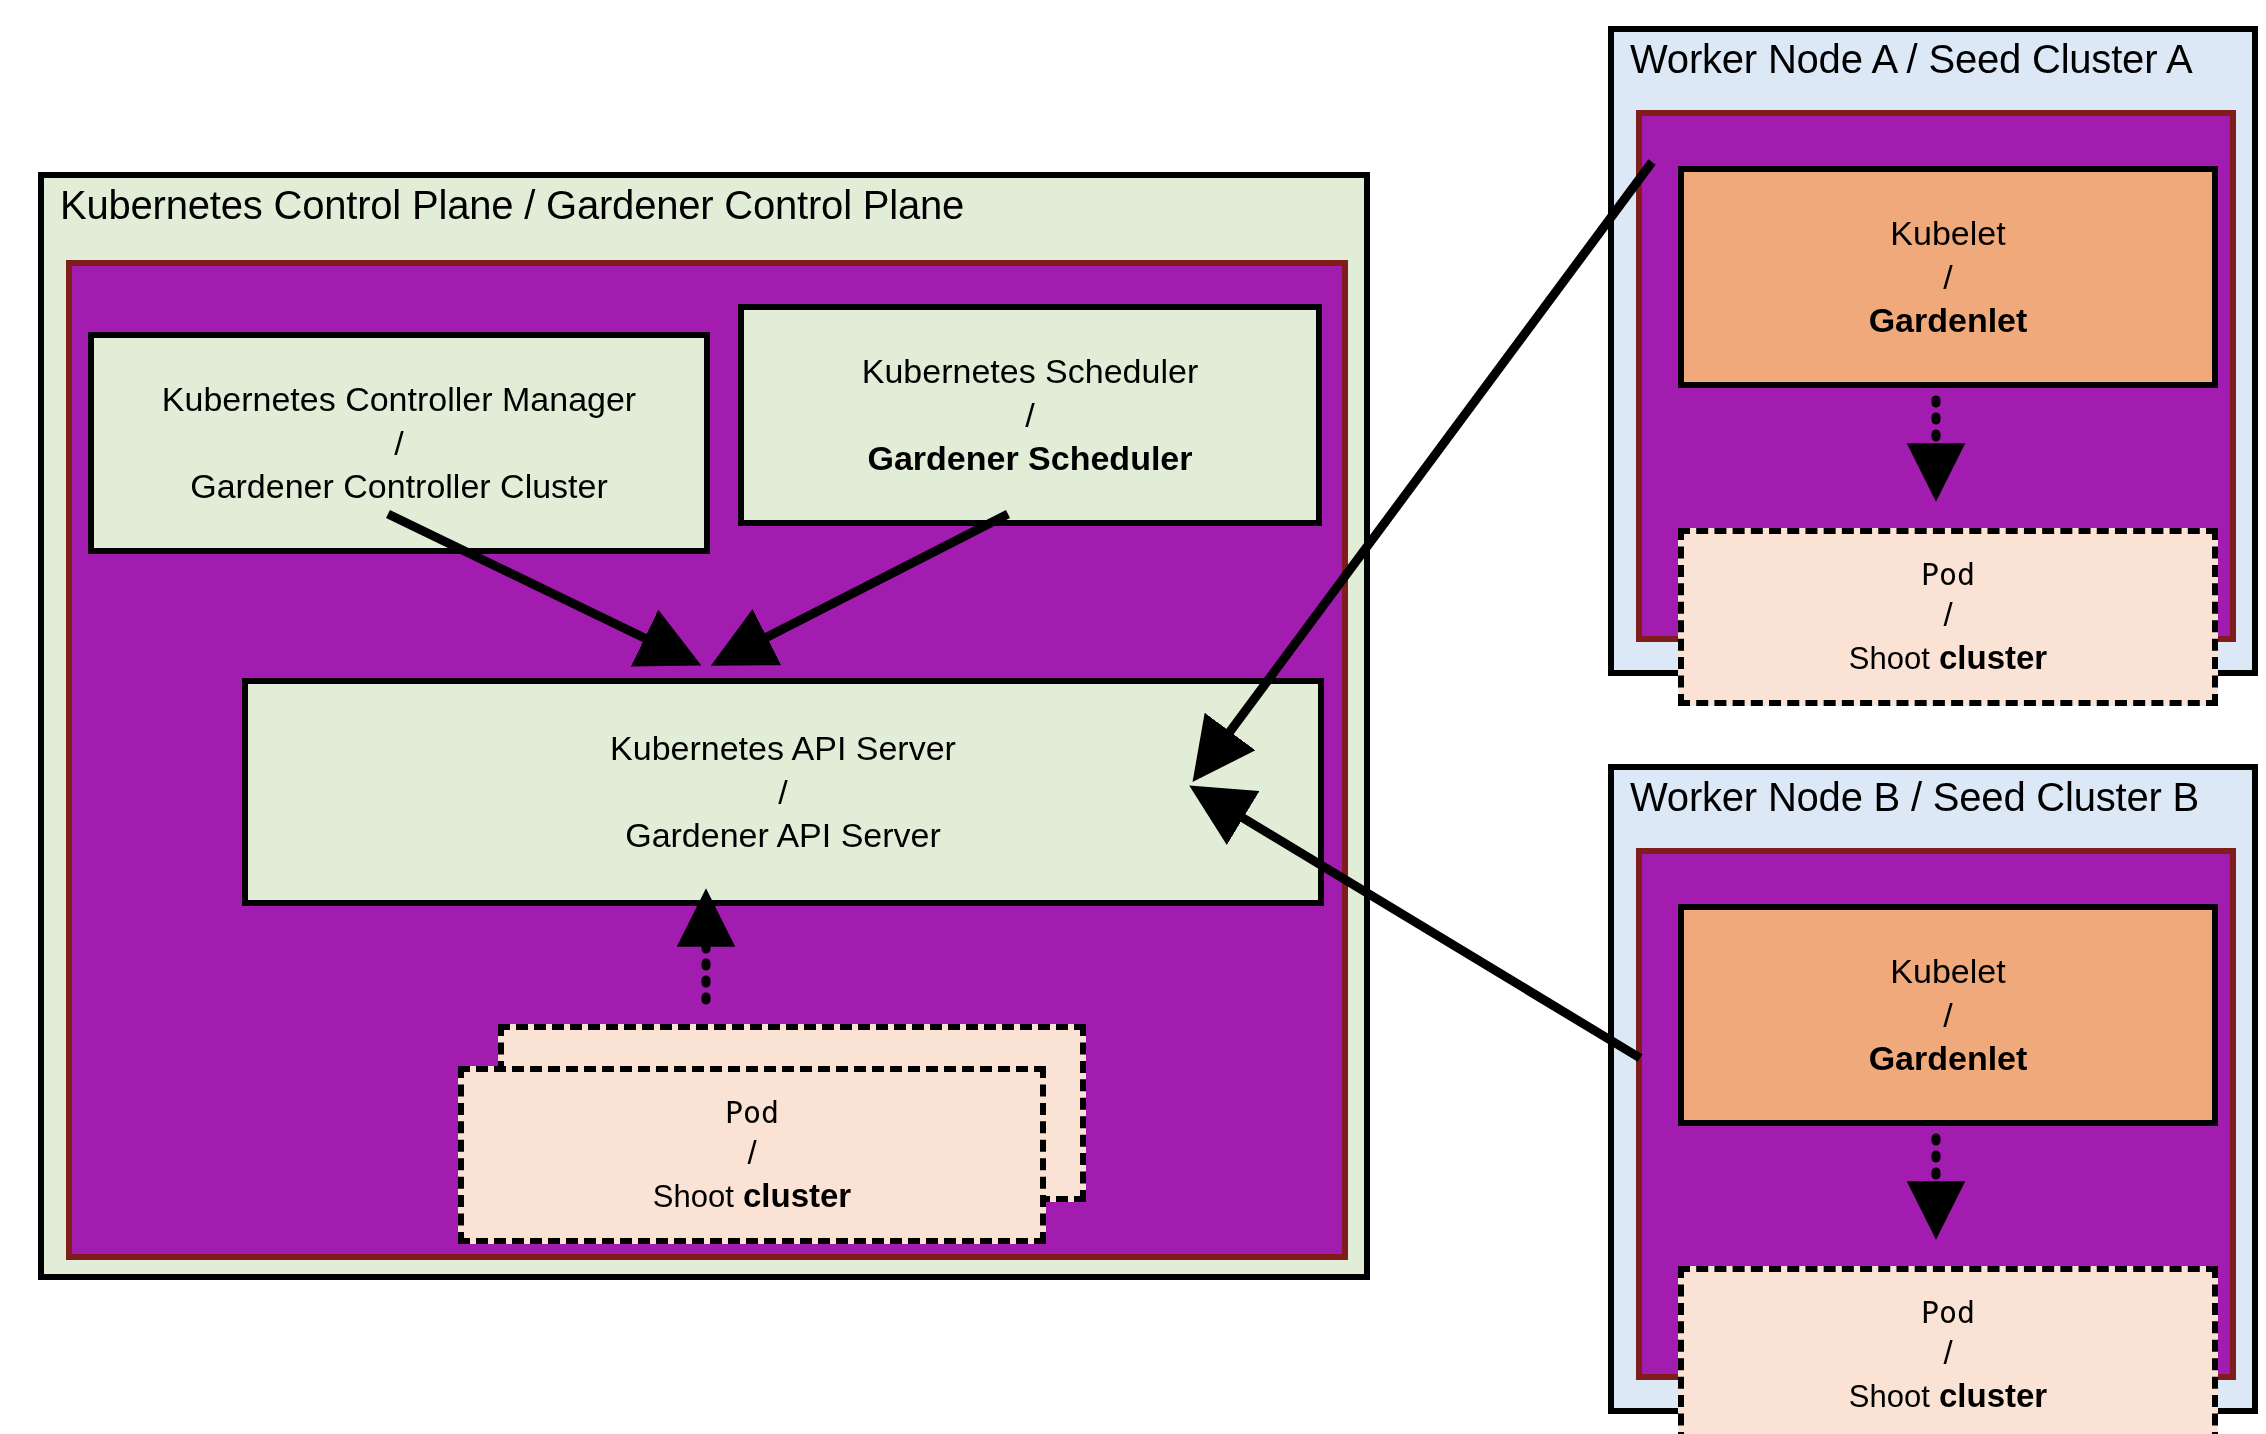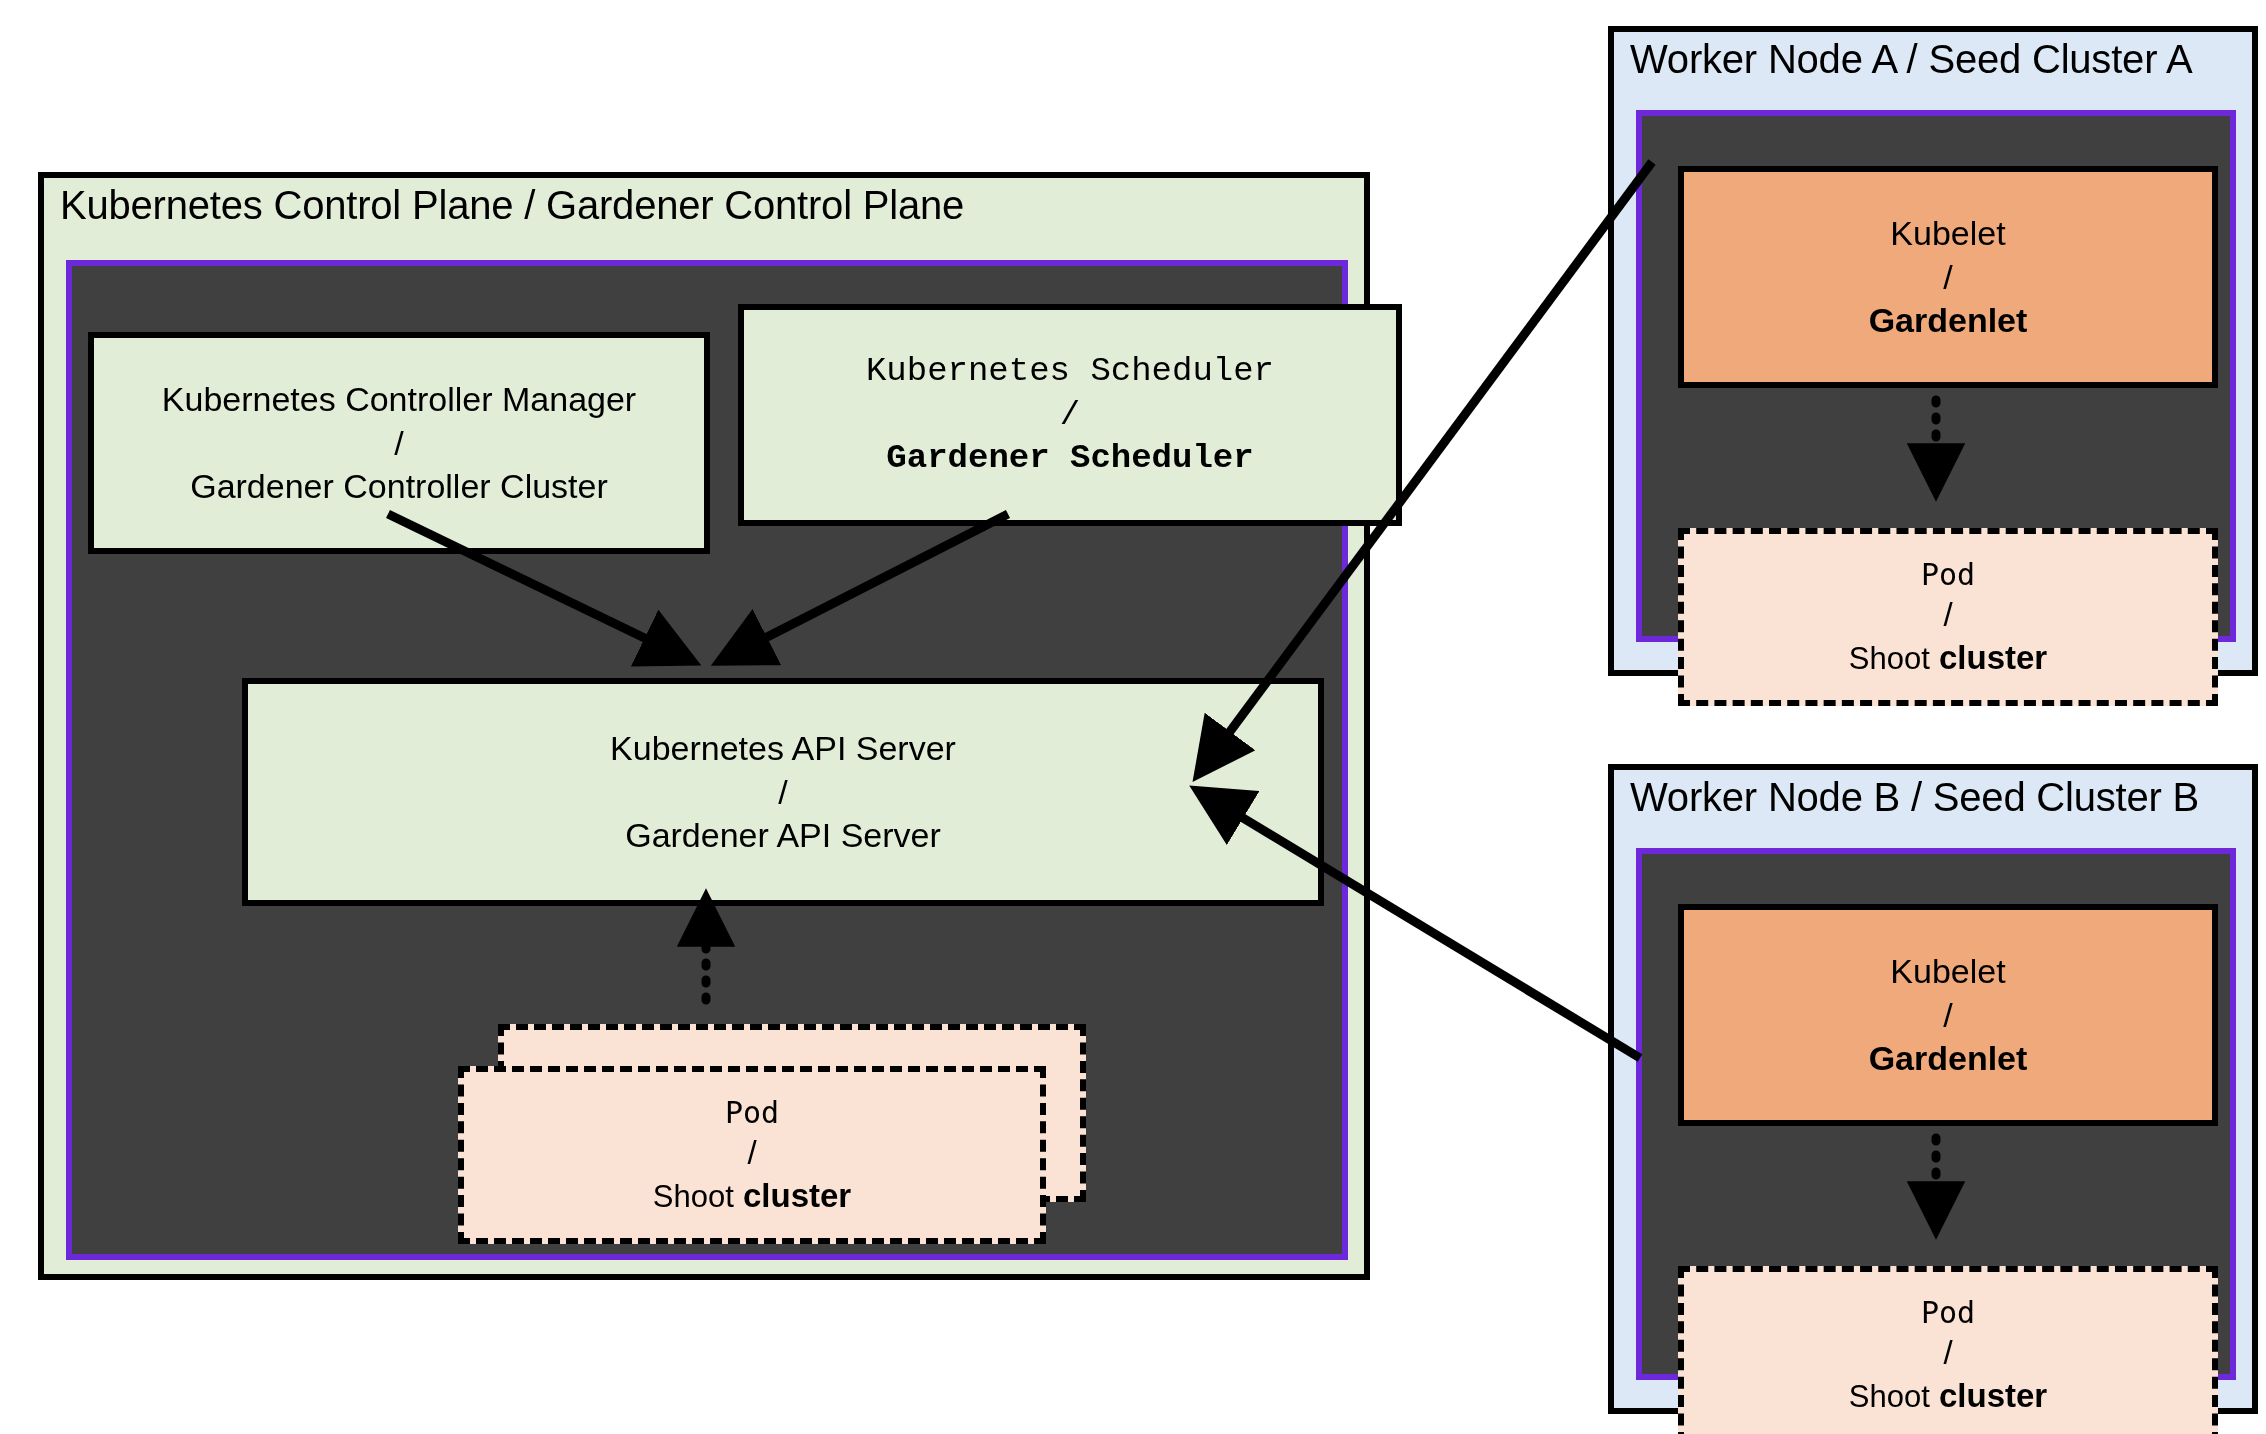--- a/index.html
+++ b/index.html
@@ -10,21 +10,21 @@
   .abs{position:absolute;box-sizing:border-box;}
 
   
   .outer-green{
     background:#E2EDD7;border:6px solid #000;
   }
   .outer-blue{
     background:#DCE8F6;border:6px solid #000;
   }
   .inner-grey{
-    background:#404040;border:6px solid #6d28d9;
+    background:#a21caf;border:6px solid #7f1d1d;
   }
   .box-green{
     background:#E2EDD7;border:6px solid #000;
   }
   .box-orange{
     background:#F0A97B;border:6px solid #000;
   }
   .box-pod{
     background:#FAE3D4;border:6px dashed #000;
   }
@@ -62,21 +62,21 @@
     <div class="abs inner-grey" style="left:22px;top:82px;width:1282px;height:1000px;">
 
       <div class="abs box-green" style="left:16px;top:38px;width:622px;height:222px;margin-top:28px;">
         <div class="box-text">
           <span class="l1">Kubernetes Controller Manager</span>
           <span class="sep">/</span>
           <span class="l2">Gardener Controller Cluster</span>
         </div>
       </div>
 
-      <div class="abs box-green" style="left:666px;top:38px;width:664px;height:222px;font-family:Liberation Mono, monospace;">
+      <div class="abs box-green" style="left:666px;top:38px;width:584px;height:222px;">
         <div class="box-text">
           <span class="l1">Kubernetes Scheduler</span>
           <span class="sep">/</span>
           <span class="l2 bold">Gardener Scheduler</span>
         </div>
       </div>
 
       <div class="abs box-green" style="left:170px;top:412px;width:1082px;height:228px;">
         <div class="box-text">
           <span class="l1">Kubernetes API Server</span>

